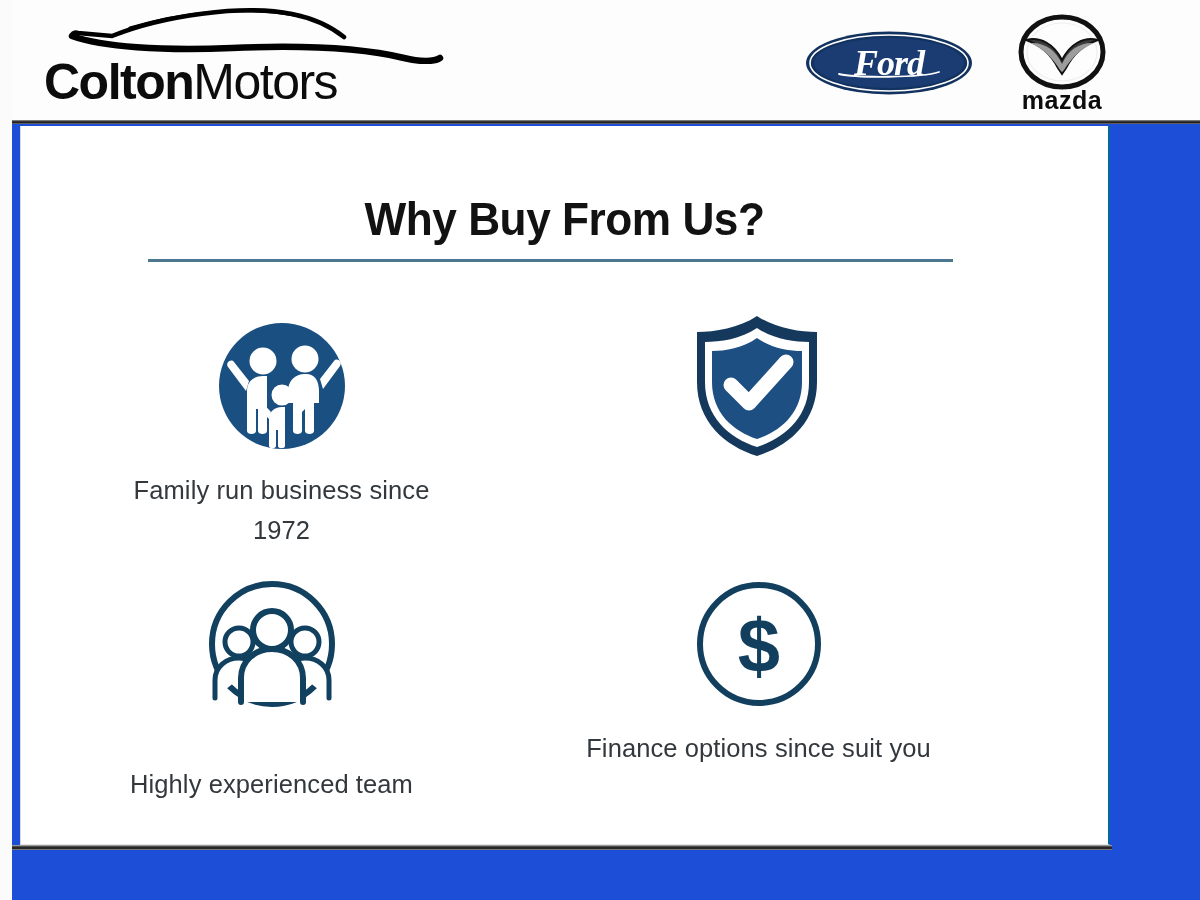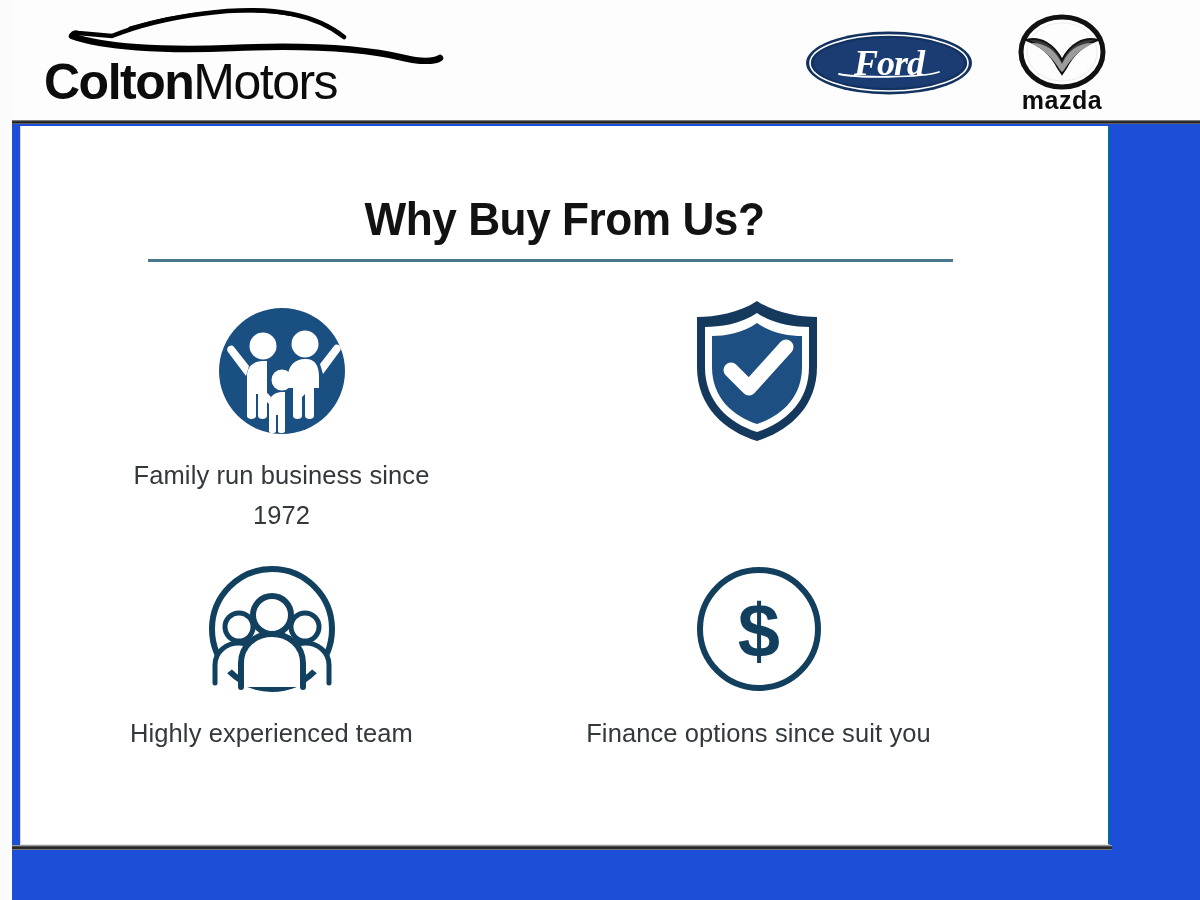--- a/index.html
+++ b/index.html
@@ -128,21 +128,21 @@
     width: 805px;
     height: 3px;
     background: #3d6c86;
     opacity: 0.92;
   }
 
   
   .features {
     position: absolute;
     left: 40px;
-    top: 175px;
+    top: 190px;
     width: 1010px;
     display: grid;
     grid-template-columns: 1fr 1fr;
     grid-template-rows: 250px 250px;
   }
 
   .feature {
     display: flex;
     flex-direction: column;
     align-items: center;
@@ -159,21 +159,21 @@
     font-size: 25.5px;
     line-height: 40px;
     color: #33383d;
     max-width: 360px;
     letter-spacing: 0.1px;
   }
 
   
   .f1 { transform: translate(-32px, 0); }
   .f2 { transform: translate(-62px, 0); }
-  .f3 { transform: translate(-42px, 8px); }
+  .f3 { transform: translate(-42px, 8px); gap: 36px; }
   .f4 { transform: translate(-60px, 8px); }
 </style>
 </head>
 <body>
 
 <div class="page">
 
   <div class="header">
 
     <div class="brand-logo">

